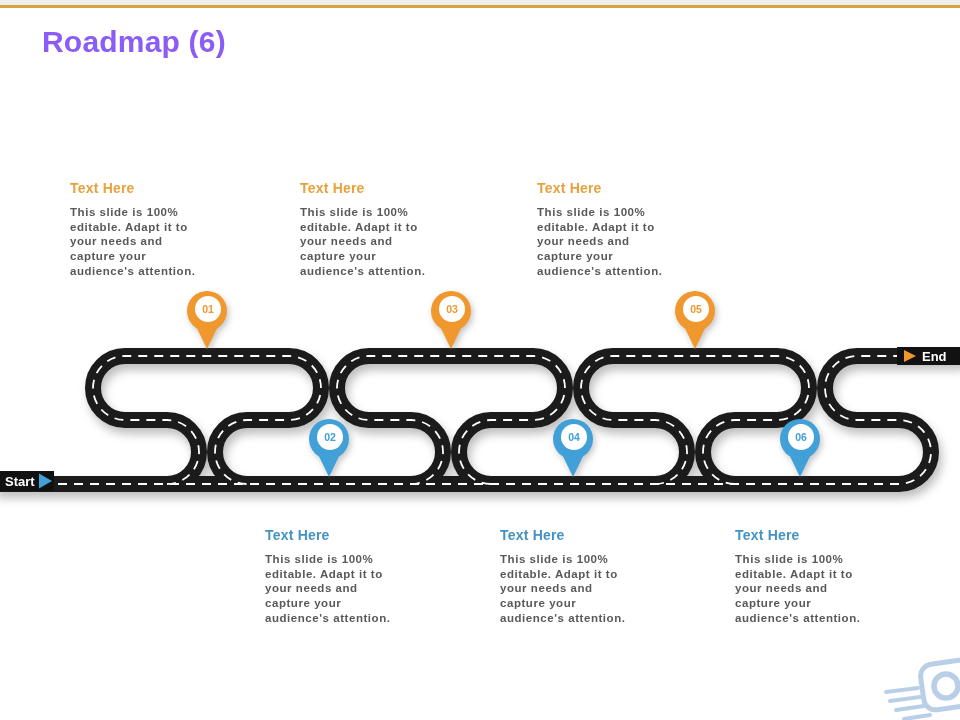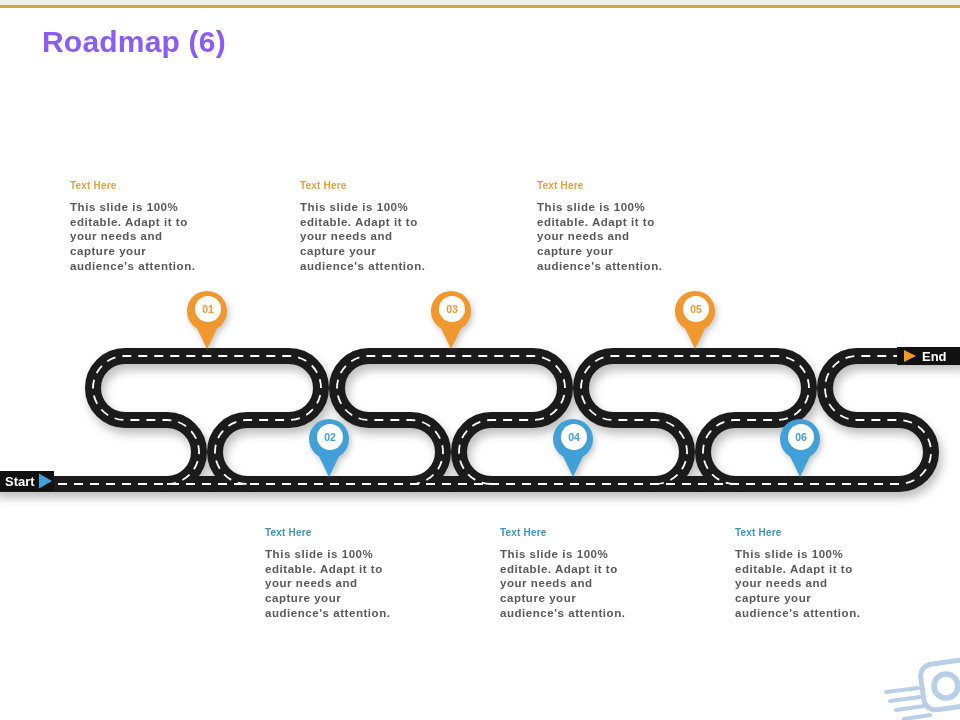--- a/index.html
+++ b/index.html
@@ -9,21 +9,21 @@
     box-sizing:border-box;
   }
   .top-strip{position:absolute;left:0;top:0;width:960px;height:5px;background:#efefef;}
   .accent-line{position:absolute;left:0;top:5px;width:960px;height:3px;background:#D7A43E;}
   .title{
     position:absolute;left:34px;top:17px;margin:8px;
     font-size:30px;font-weight:bold;color:#8b5cf6;letter-spacing:0.2px;
   }
   .road-svg{position:absolute;left:0;top:0;}
   .card{position:absolute;width:178px;}
-  .card h3{margin:0;font-size:10px;font-weight:bold;letter-spacing:.2px;}
+  .card h3{margin:0;font-size:14px;font-weight:bold;letter-spacing:.2px;}
   .card.orange h3{color:#E8A13C;}
   .card.blue h3{color:#4292C6;}
   .card p{
     margin:9px 0 0 0;font-size:11.5px;color:#595959;letter-spacing:.55px;
     line-height:1.28;white-space:pre-line;font-weight:bold;
   }
   .card-t1{left:70px;top:180px;}
   .card-t2{left:300px;top:180px;}
   .card-t3{left:537px;top:180px;}
   .card-b1{left:265px;top:527px;}

